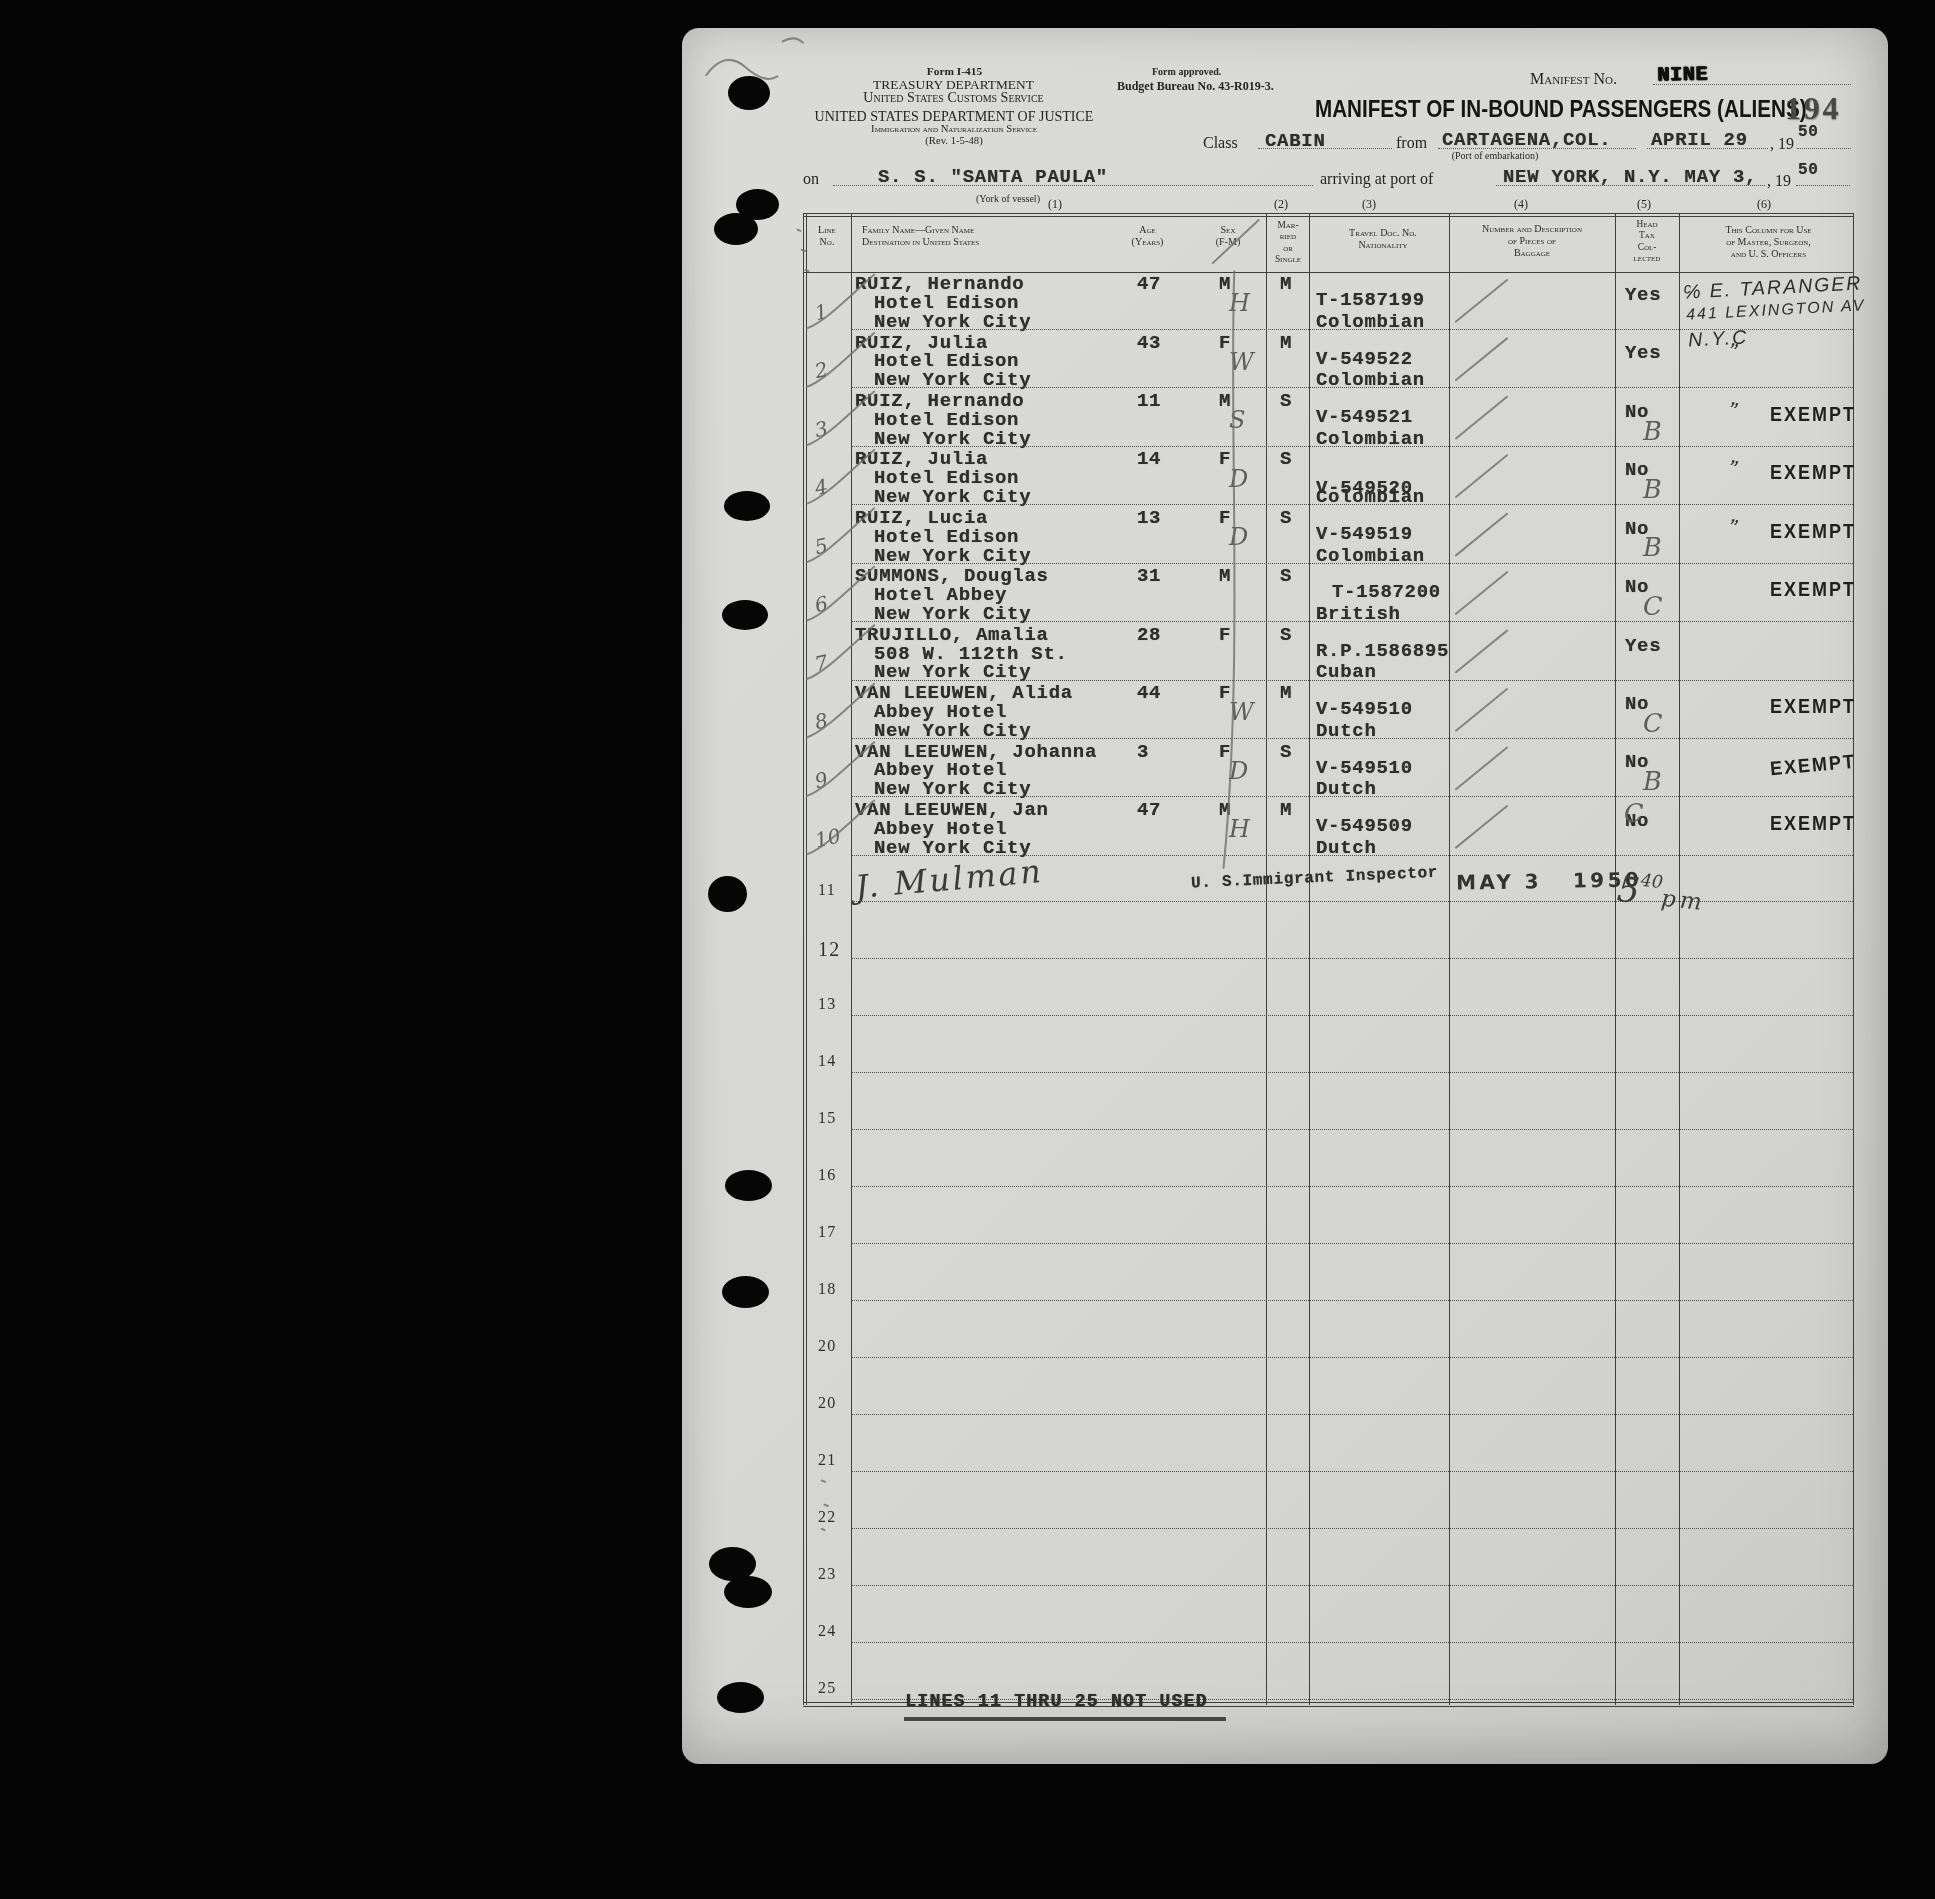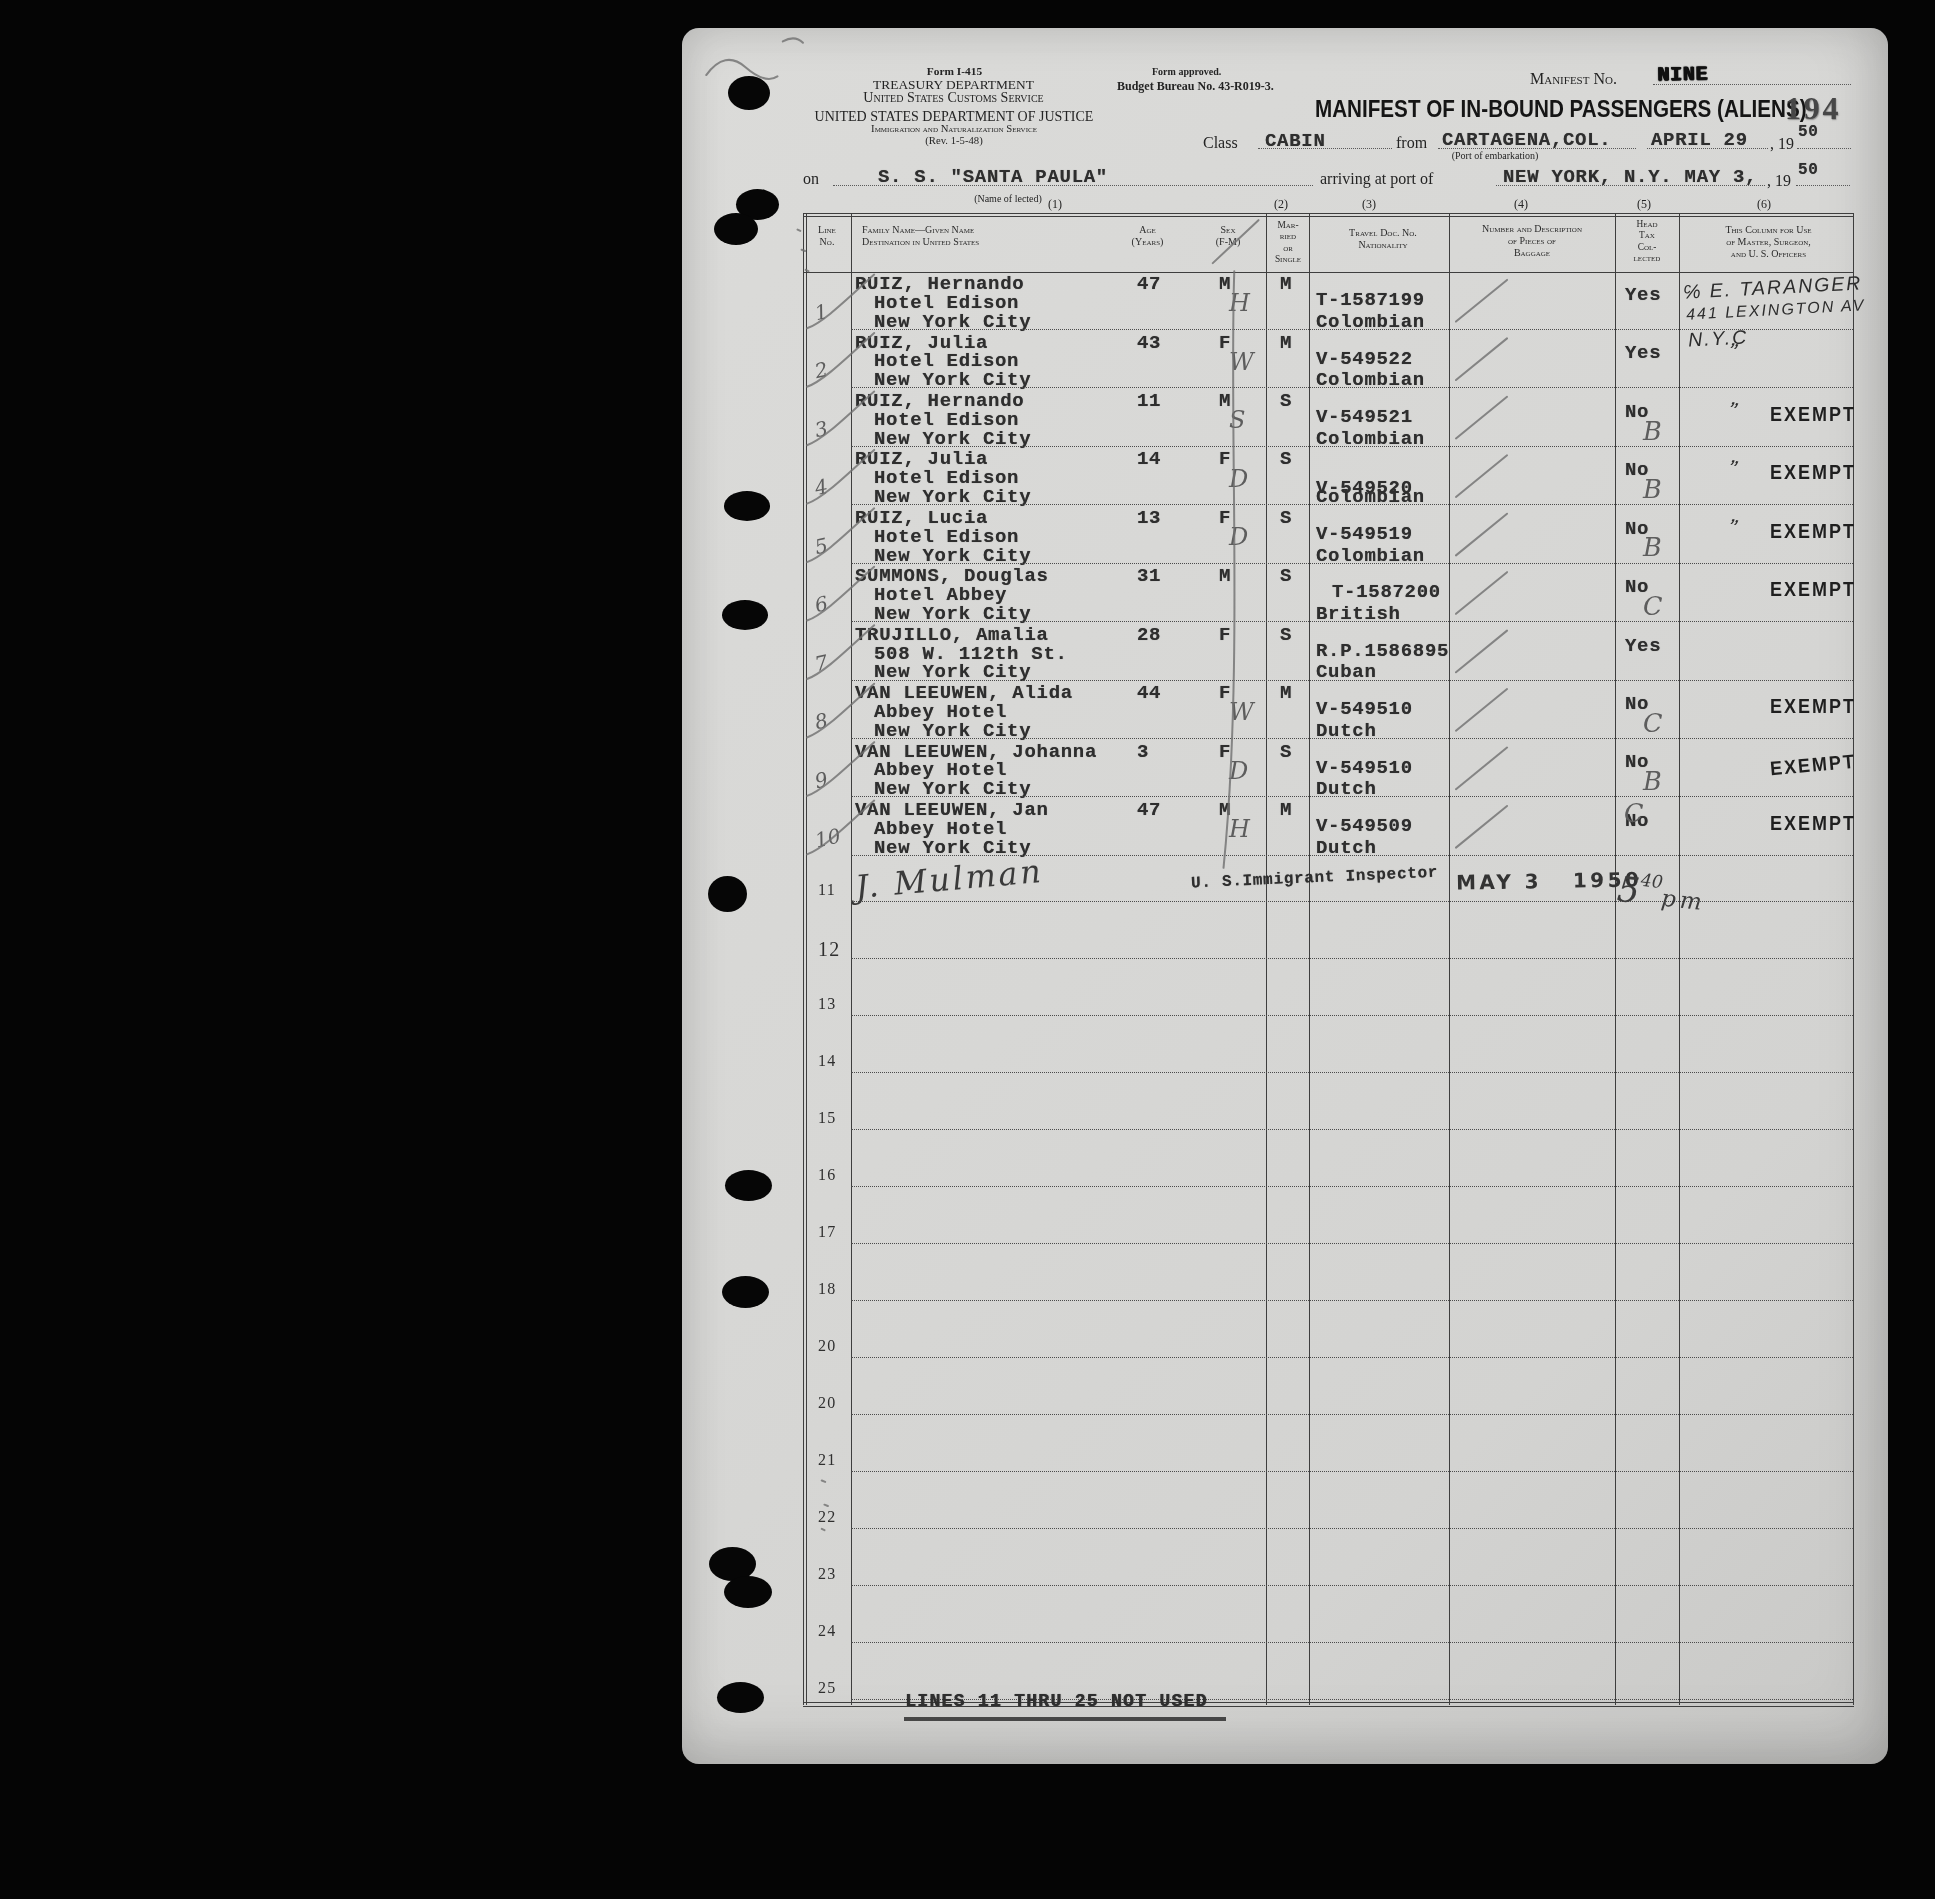--- a/index.html
+++ b/index.html
@@ -92,21 +92,21 @@
 
     <div class="abs pr" style="left:121px;top:142px;font-size:16px;">on</div>
     <div class="abs tw" style="left:196px;top:138px;">S. S. "SANTA PAULA"</div>
     <div class="leader" style="left:151px;top:157px;width:480px;"></div>
     <div class="abs pr" style="left:638px;top:142px;font-size:16px;">arriving at port of</div>
     <div class="abs tw" style="left:821px;top:138px;">NEW YORK, N.Y. MAY 3,</div>
     <div class="leader" style="left:814px;top:157px;width:269px;"></div>
     <div class="abs pr" style="left:1085px;top:144px;font-size:16px;">, 19</div>
     <div class="abs tw yearraised" style="left:1116px;top:133px;">50</div>
     <div class="leader" style="left:1114px;top:157px;width:54px;"></div>
-    <div class="abs pr ctr" style="left:262px;top:165px;width:128px;font-size:10px;">(Name of lected)</div>
+    <div class="abs pr ctr" style="left:262px;top:165px;width:128px;font-size:10px;">(York of vessel)</div>
 
     <div class="abs pr" style="left:366px;top:169px;font-size:12px;">(1)</div>
     <div class="abs pr" style="left:592px;top:169px;font-size:12px;">(2)</div>
     <div class="abs pr" style="left:680px;top:169px;font-size:12px;">(3)</div>
     <div class="abs pr" style="left:832px;top:169px;font-size:12px;">(4)</div>
     <div class="abs pr" style="left:955px;top:169px;font-size:12px;">(5)</div>
     <div class="abs pr" style="left:1075px;top:169px;font-size:12px;">(6)</div>
 
     <div>
       <div class="hline" style="left:121px;top:185px;width:1051px;"></div>

